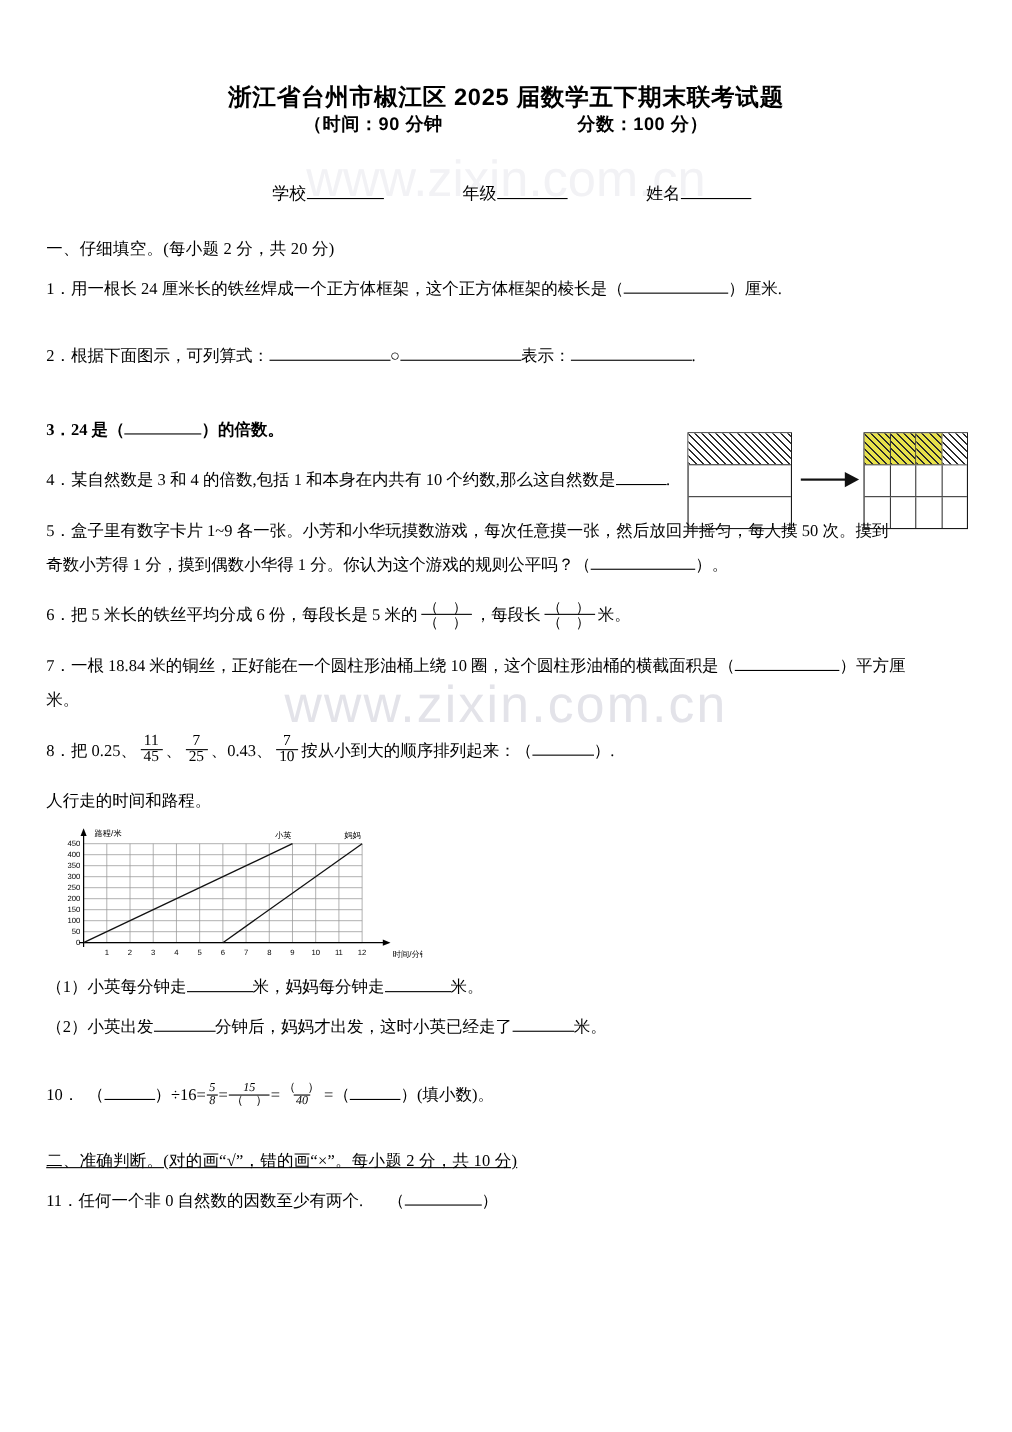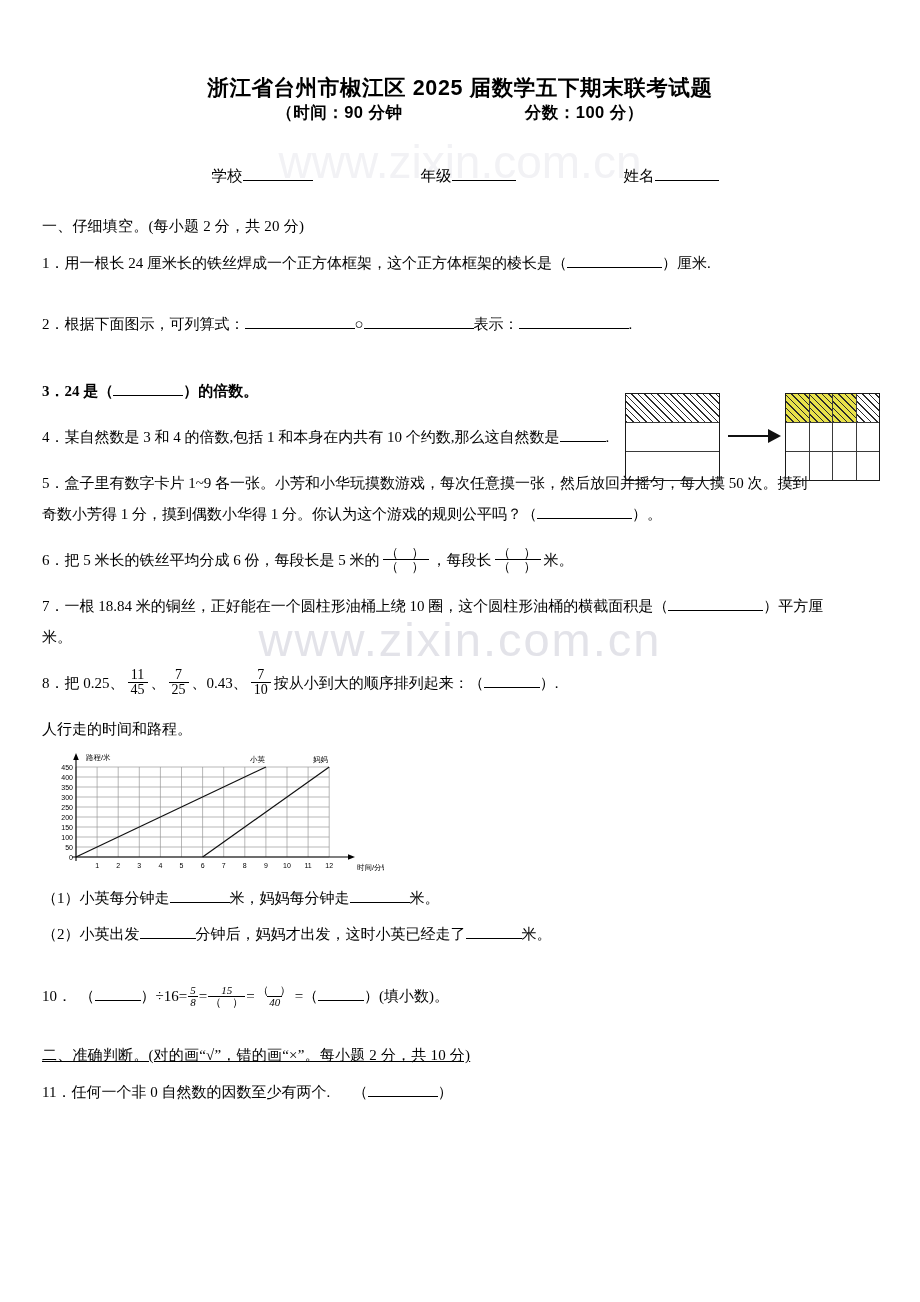--- a/index.html
+++ b/index.html
@@ -66,21 +66,21 @@
     font-size: 16.5px;
     text-align: center;
     letter-spacing: .5px;
   }
   .exam-meta .gap { display: inline-block; width: 112px; }
   .id-line {
     margin-top: 42px;
     font-size: 15.5px;
     display: flex;
     justify-content: center;
-    gap: 108px;
+    gap: 72px;
     padding-left: 10px;
   }
   .id-line .field { white-space: nowrap; }
   .ul { display: inline-block; border-bottom: 1px solid #000; }
   .ul-70 { width: 70px; }
   .ul-64 { width: 64px; }
   .ul-60 { width: 60px; }
   .ul-56 { width: 56px; }
   .ul-46 { width: 46px; }
   .ul-110 { width: 110px; }

